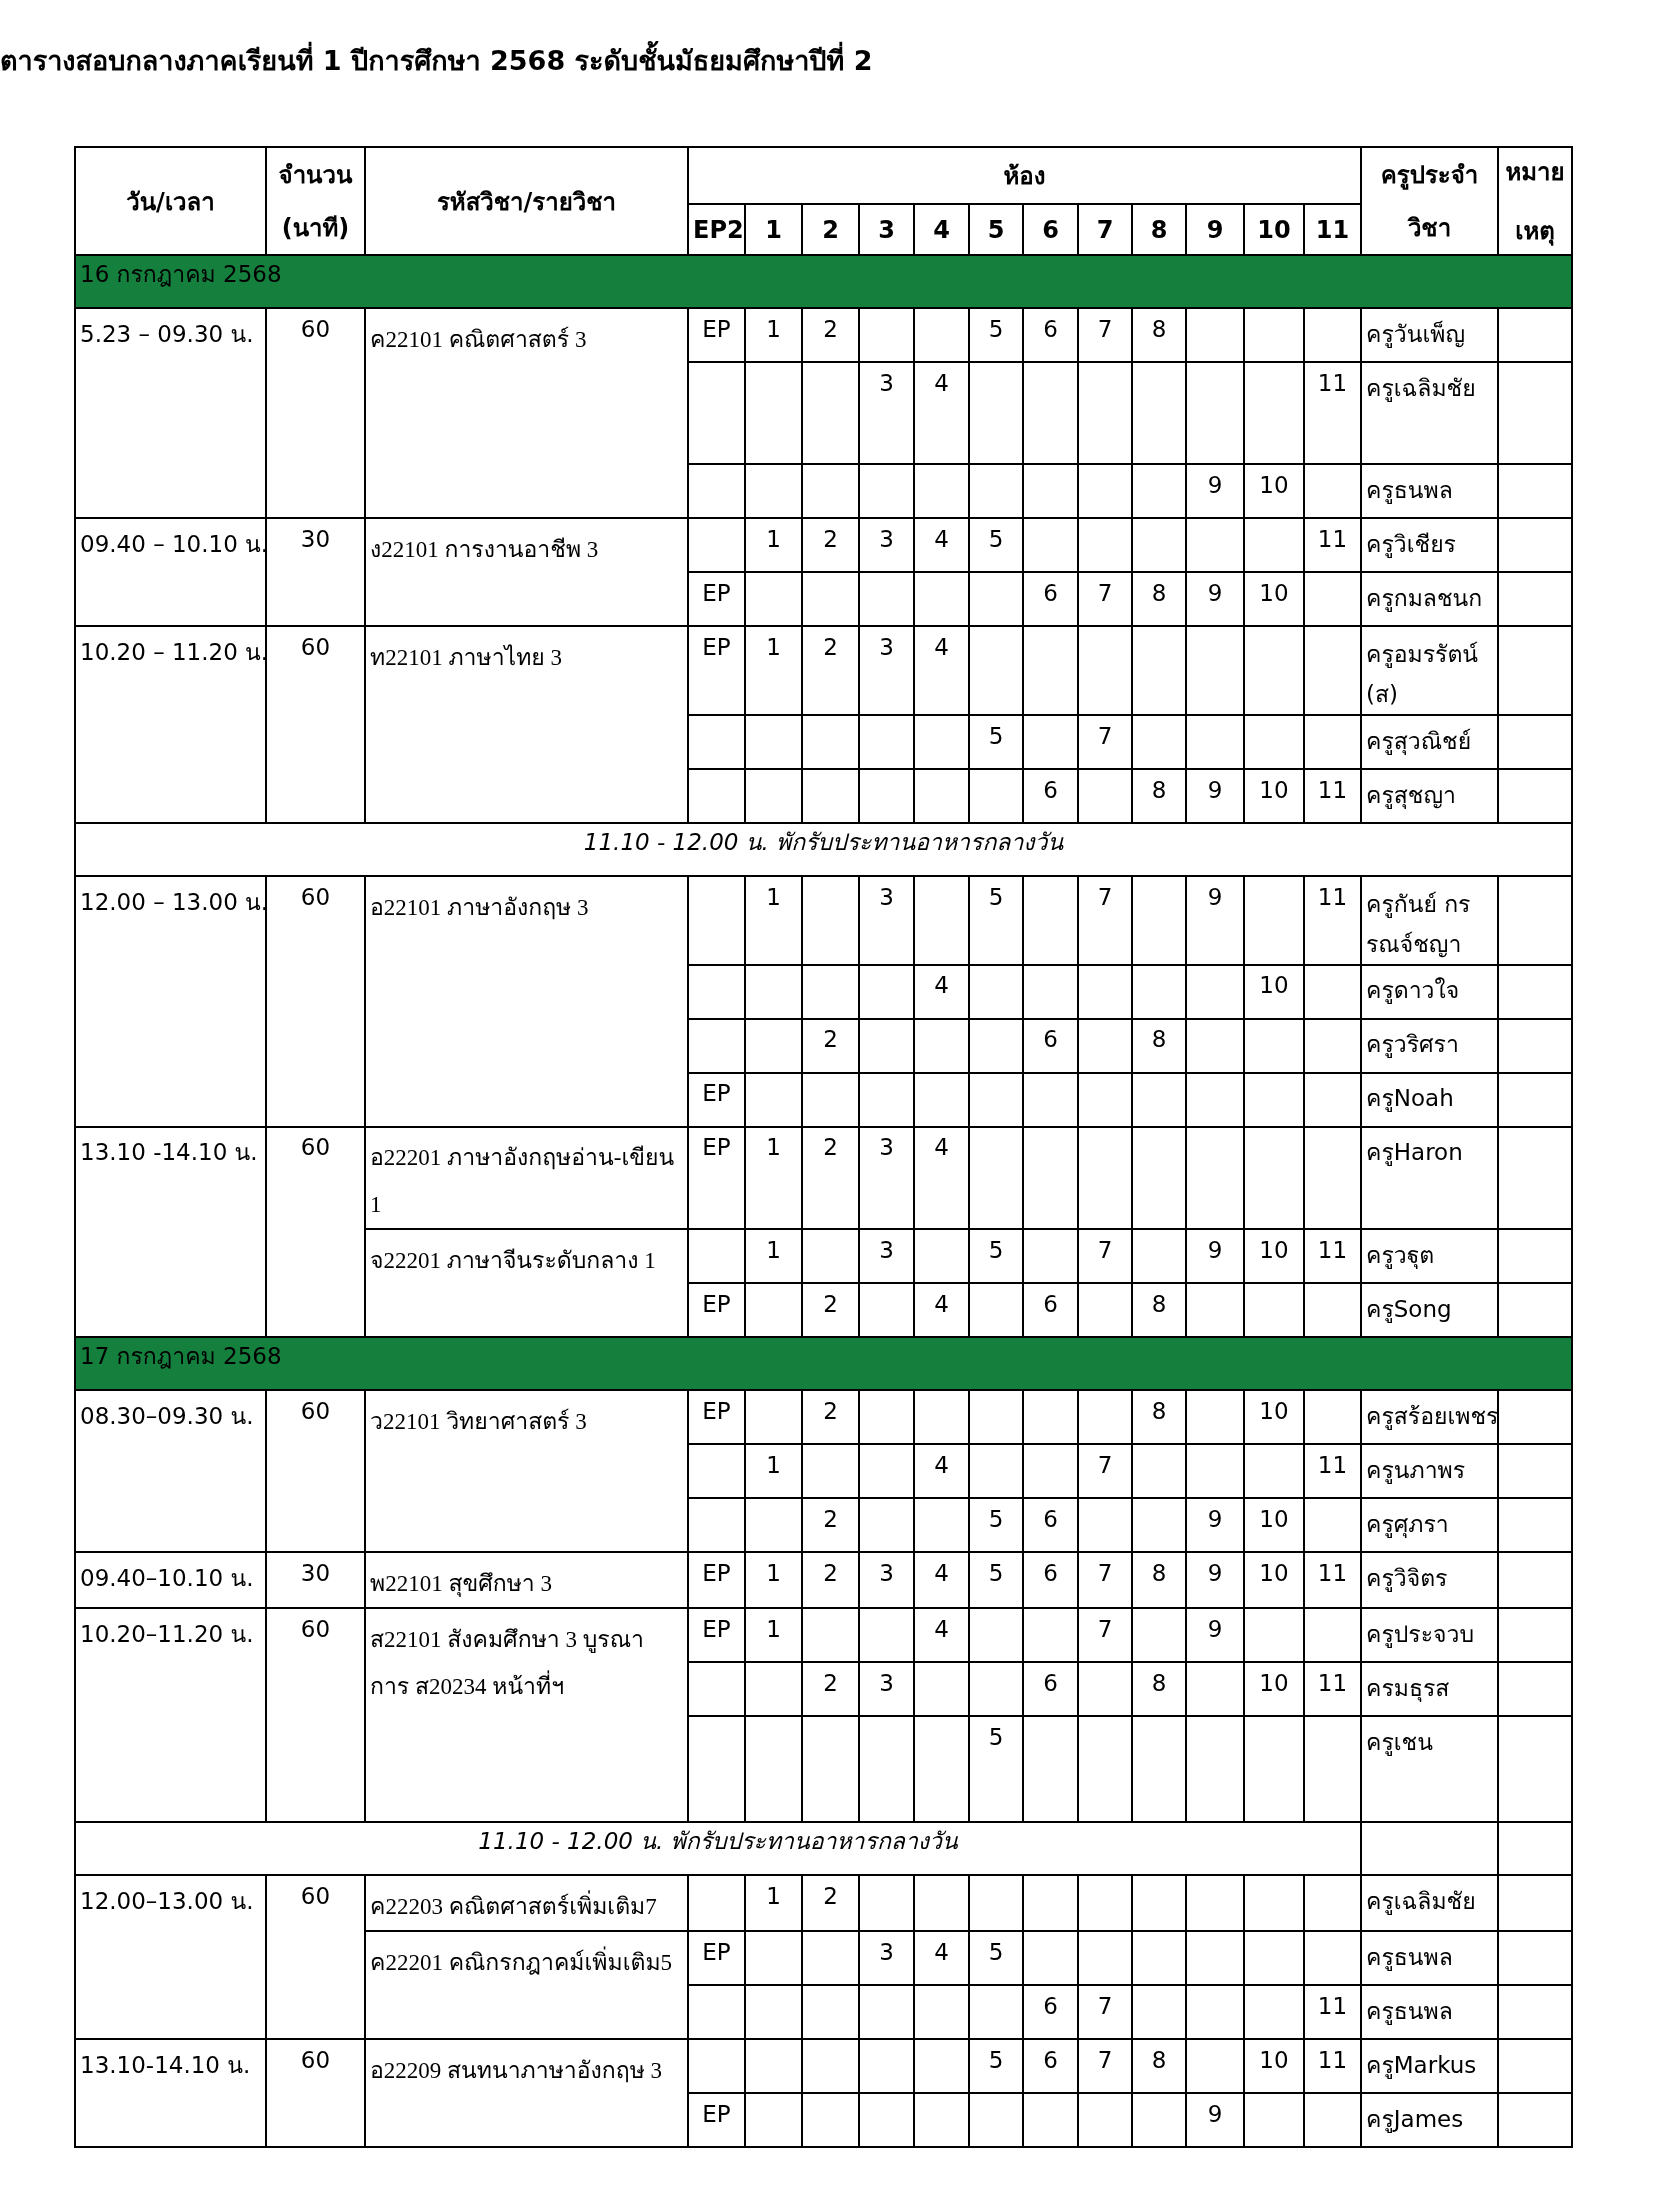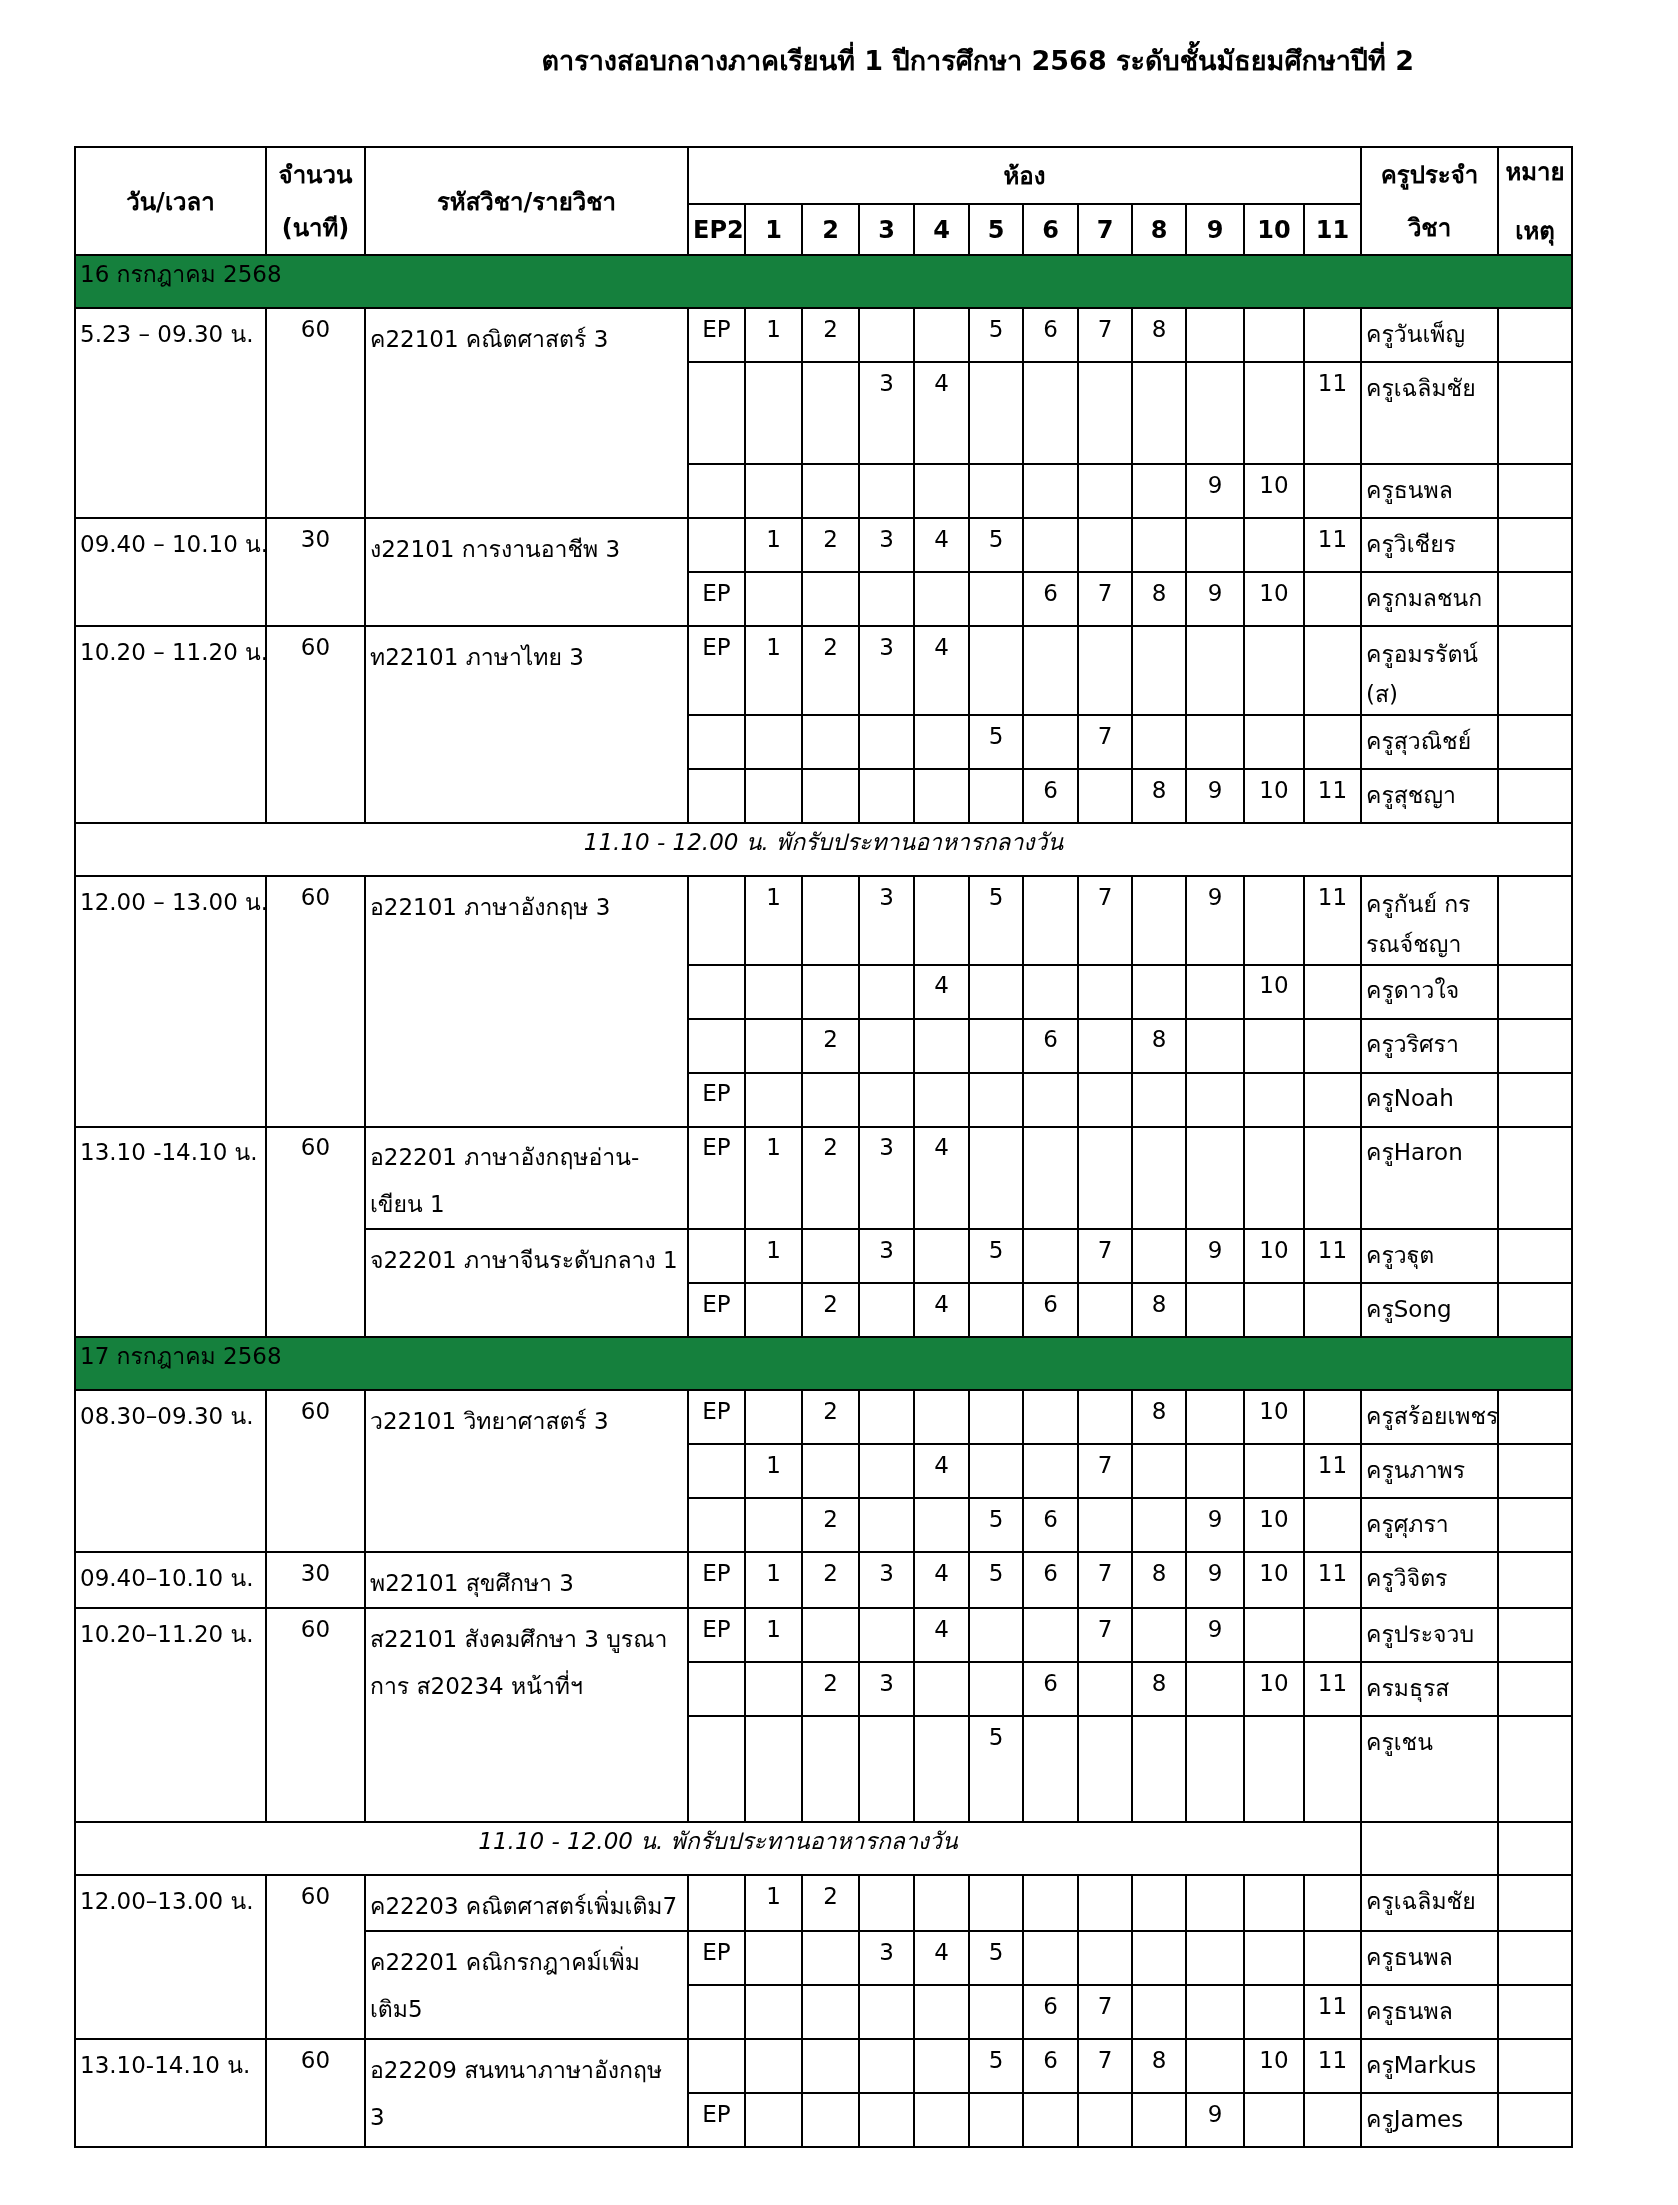--- a/index.html
+++ b/index.html
@@ -1,31 +1,31 @@
 <!DOCTYPE html>
 <html style="font-size:10.8px"><head>
 <meta charset="utf-8">
 <style>
   html, body { margin:0; padding:0; background:#ffffff; }
   body { width:1679px; height:2205px; position:relative; overflow:hidden;
          font-family:"DejaVu Sans", sans-serif; color:#000; }
-  .title { position:absolute; left:0; top:39px; width:1414px; text-align:right;
+  .title { position:absolute; left:0; top:39px; width:1414px; text-align:left;
            font-size:27px; font-weight:bold; }
   table.sched { position:absolute; left:74px; top:146px; width:1498px;
                 border-collapse:collapse; table-layout:fixed; }
   table.sched td, table.sched th { border:2px solid #000; padding:0 4px;
                 font-size:23px; font-weight:normal; vertical-align:top; overflow:hidden;
                 white-space:nowrap; }
   table.sched th { font-weight:bold; vertical-align:middle; text-align:center; font-size:24px; }
   .day td { background:#15803d; font-weight:bold; height:51px; vertical-align:middle; font-size:24px; }
   .c { text-align:center; }
   .sm { font-size:17.6px;border-radius:26px; }
   .xs { font-size:16px; white-space:normal !important; line-height:40px; }
   .brk td { font-style:italic; text-align:center; vertical-align:middle; height:51px; font-size:23px; }
-  .subj { white-space:normal !important; line-height:47px; }
+  .subj { white-space:normal !important; line-height:47px;font-family:Liberation Serif, serif; }
   .cell { padding-top:6.8px !important; }
 </style>
 </head>
 <body>
 
 <div class="title">ตารางสอบกลางภาคเรียนที่ 1 ปีการศึกษา 2568 ระดับชั้นมัธยมศึกษาปีที่ 2</div>
 
 <table class="sched">
   <colgroup>
     <col style="width:191px">

